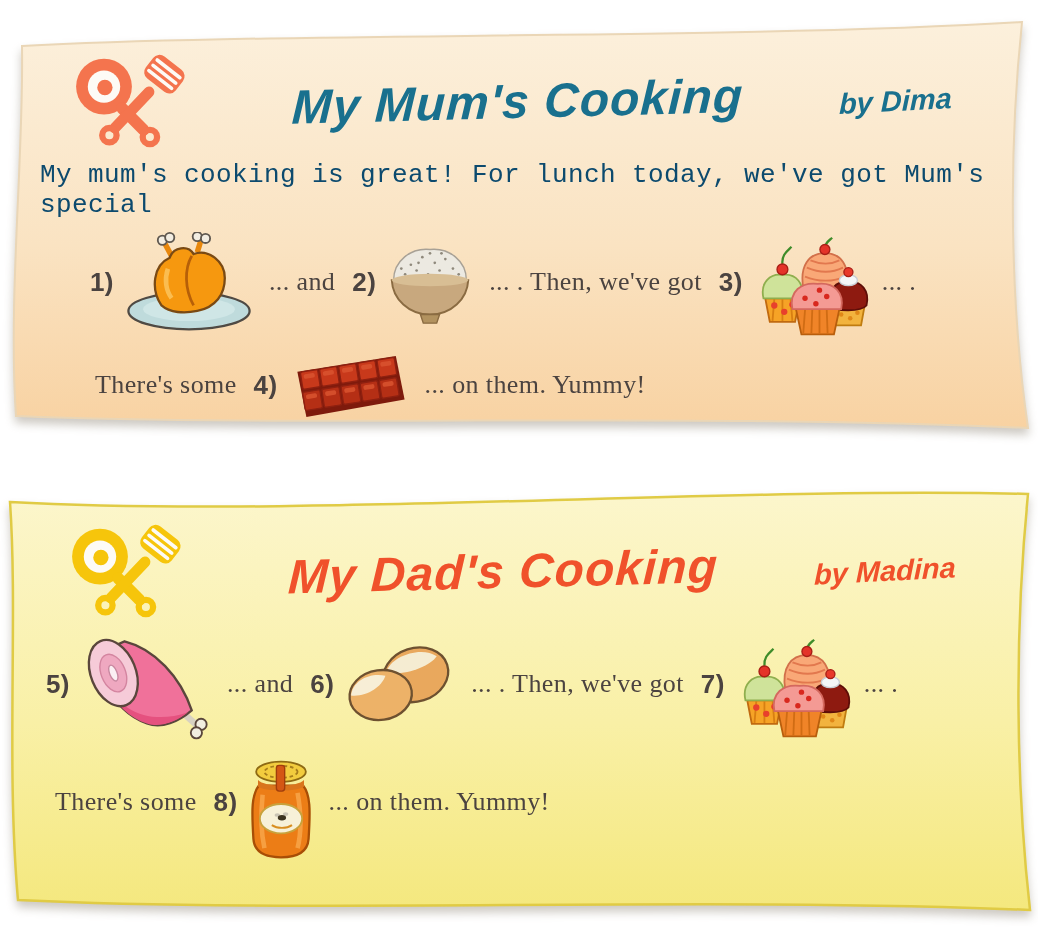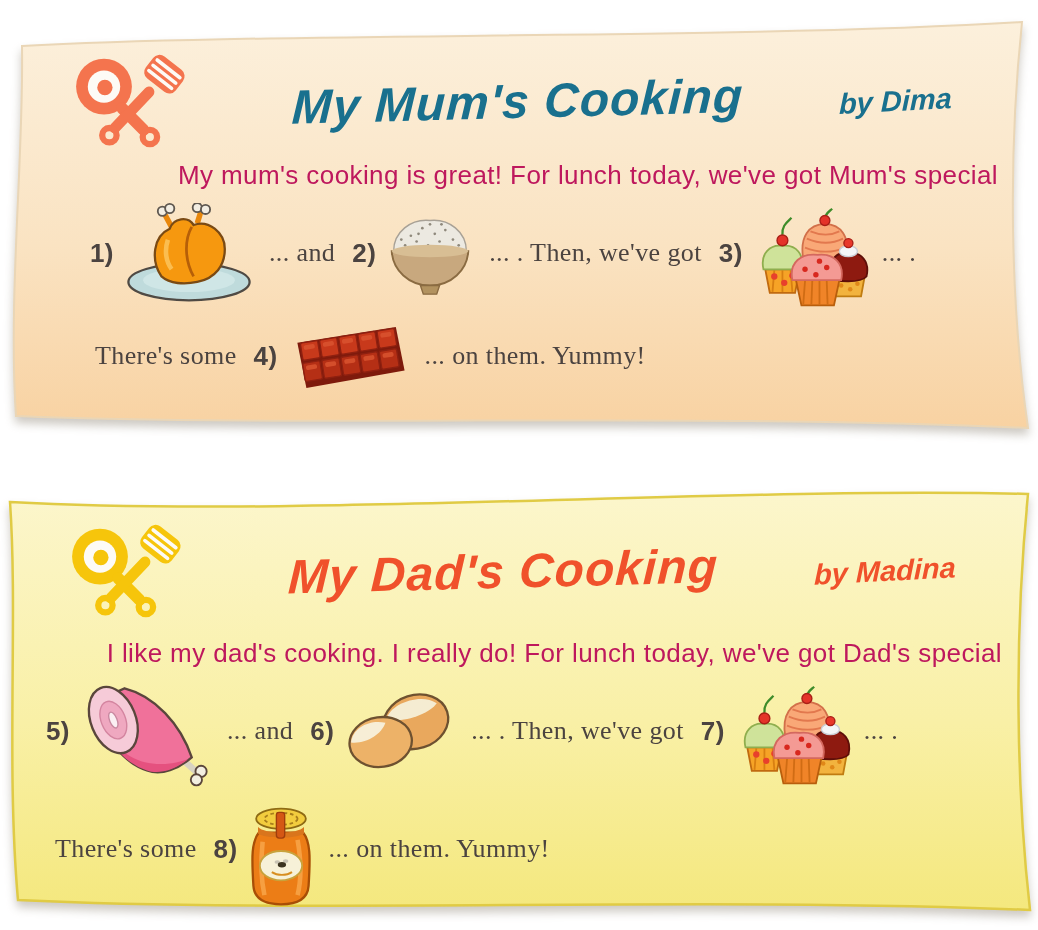--- a/index.html
+++ b/index.html
@@ -19,21 +19,21 @@
   .card-mum .cook-icon{color:#F4744E;}
   .card-dad .cook-icon{color:#F6C50B;}
   .title{flex:1;text-align:center;font-size:48px;font-weight:bold;font-style:italic;
     letter-spacing:1px;transform:rotate(-1.5deg) skewX(-4deg);padding-left:10px;}
   .card-mum .title{color:#19708E;}
   .card-dad .title{color:#F0512B;}
   .byline{font-size:29px;font-weight:bold;font-style:italic;transform:rotate(-3deg) skewX(-4deg);
     margin:0 18px 0 8px;white-space:nowrap;}
   .card-mum .byline{color:#19708E;}
   .card-dad .byline{color:#F0512B;}
-  .intro{text-align:right;font-size:26px;color:#be185d;margin:8px 0 0 0;letter-spacing:0.4px;}
+  .intro{text-align:left;font-size:26px;color:#0c4a6e;margin:8px 0 0 0;letter-spacing:0.4px;font-family:Liberation Mono, monospace;}
   .card-dad .intro{margin-top:16px;}
   .food-row{display:flex;align-items:center;font-size:26px;color:#4B4340;letter-spacing:0.4px;}
   .card-mum .row1{padding-left:44px;height:120px;margin-top:2px;}
   .card-mum .row2{padding-left:44px;height:86px;}
   .card-dad .row1{padding-left:4px;height:124px;margin-top:0px;}
   .card-dad .row2{padding-left:8px;height:112px;}
   .num{font-weight:bold;margin:0 6px;white-space:nowrap;}
   .frag{margin:0 11px;white-space:nowrap;font-family:Liberation Serif, serif;}
   .food{flex:0 0 auto;}
   .food-chicken{width:138px;height:101px;}
@@ -277,21 +277,20 @@
     <path d="M8,26 C300,42 740,10 1026,18 C1012,160 1014,310 1028,434 C700,420 300,438 16,424 C4,290 16,140 8,26 Z" fill="url(#gradDad)" stroke="#E0CB45" stroke-width="2.5"></path>
   </svg>
   <div class="content">
     <div class="header">
       <svg class="cook-icon" viewBox="0 0 140 112">
           <use href="#sym-cook"></use>
         </svg>
       <div class="title">My Dad's Cooking</div>
       <div class="byline">by Madina</div>
     </div>
-    <p class="intro">I like my dad's cooking. I really do! For lunch today, we've got Dad's special</p>
     <div class="food-row row1">
       <span class="num">5)</span>
       <svg class="food food-ham" viewBox="0 0 150 120">
           <use href="#sym-ham"></use>
         </svg>
       <span class="frag">... and</span>
       <span class="num">6)</span>
       <svg class="food food-eggs" viewBox="0 0 130 100">
           <use href="#sym-eggs"></use>
         </svg>

